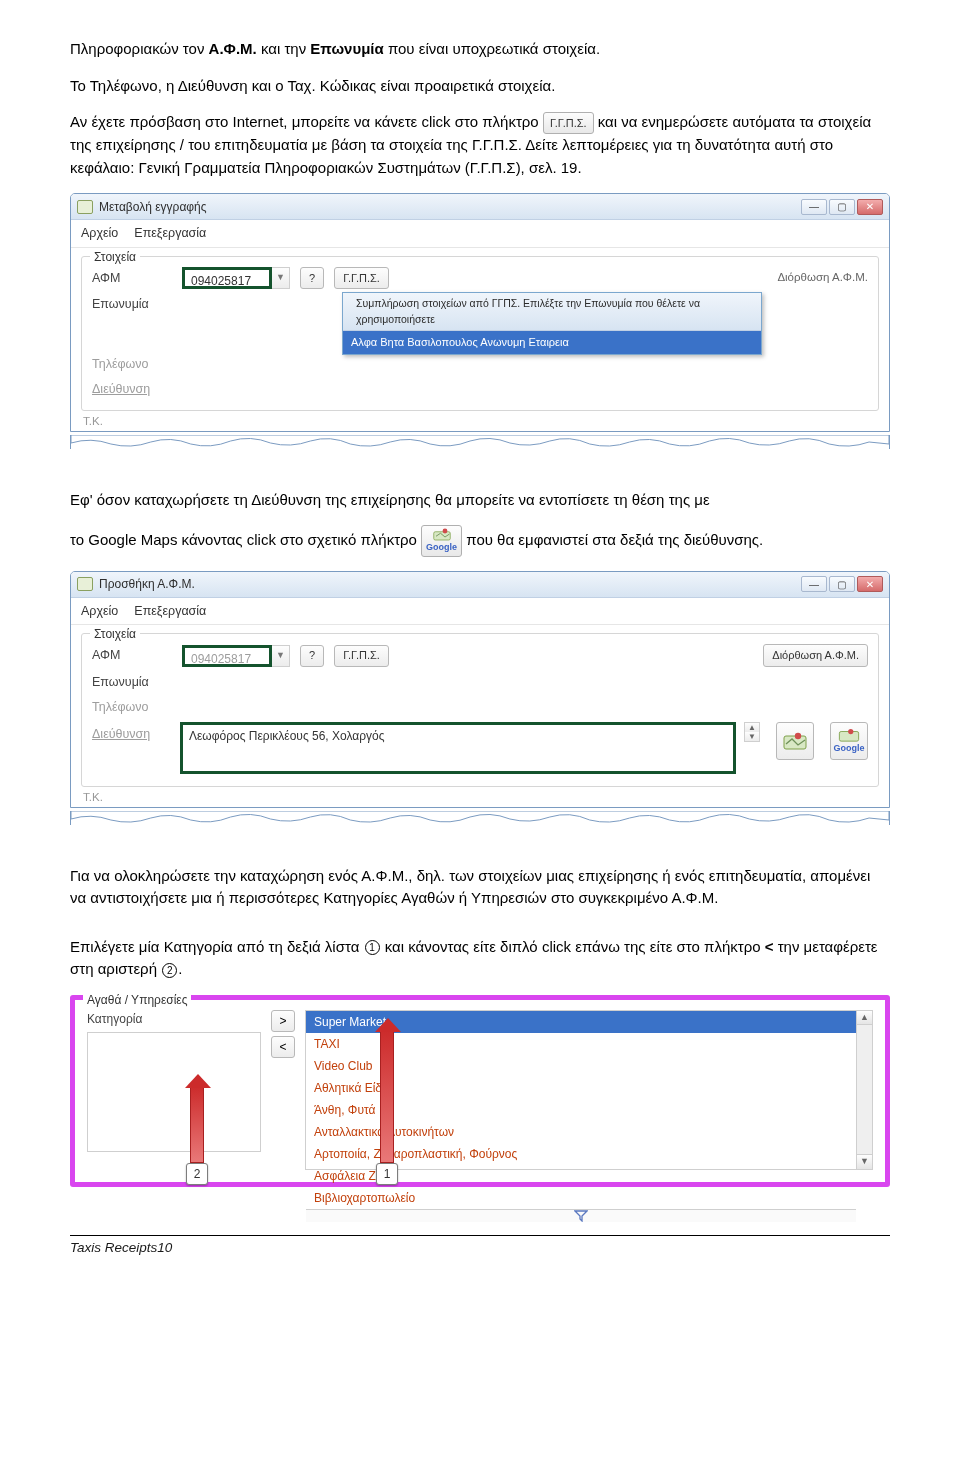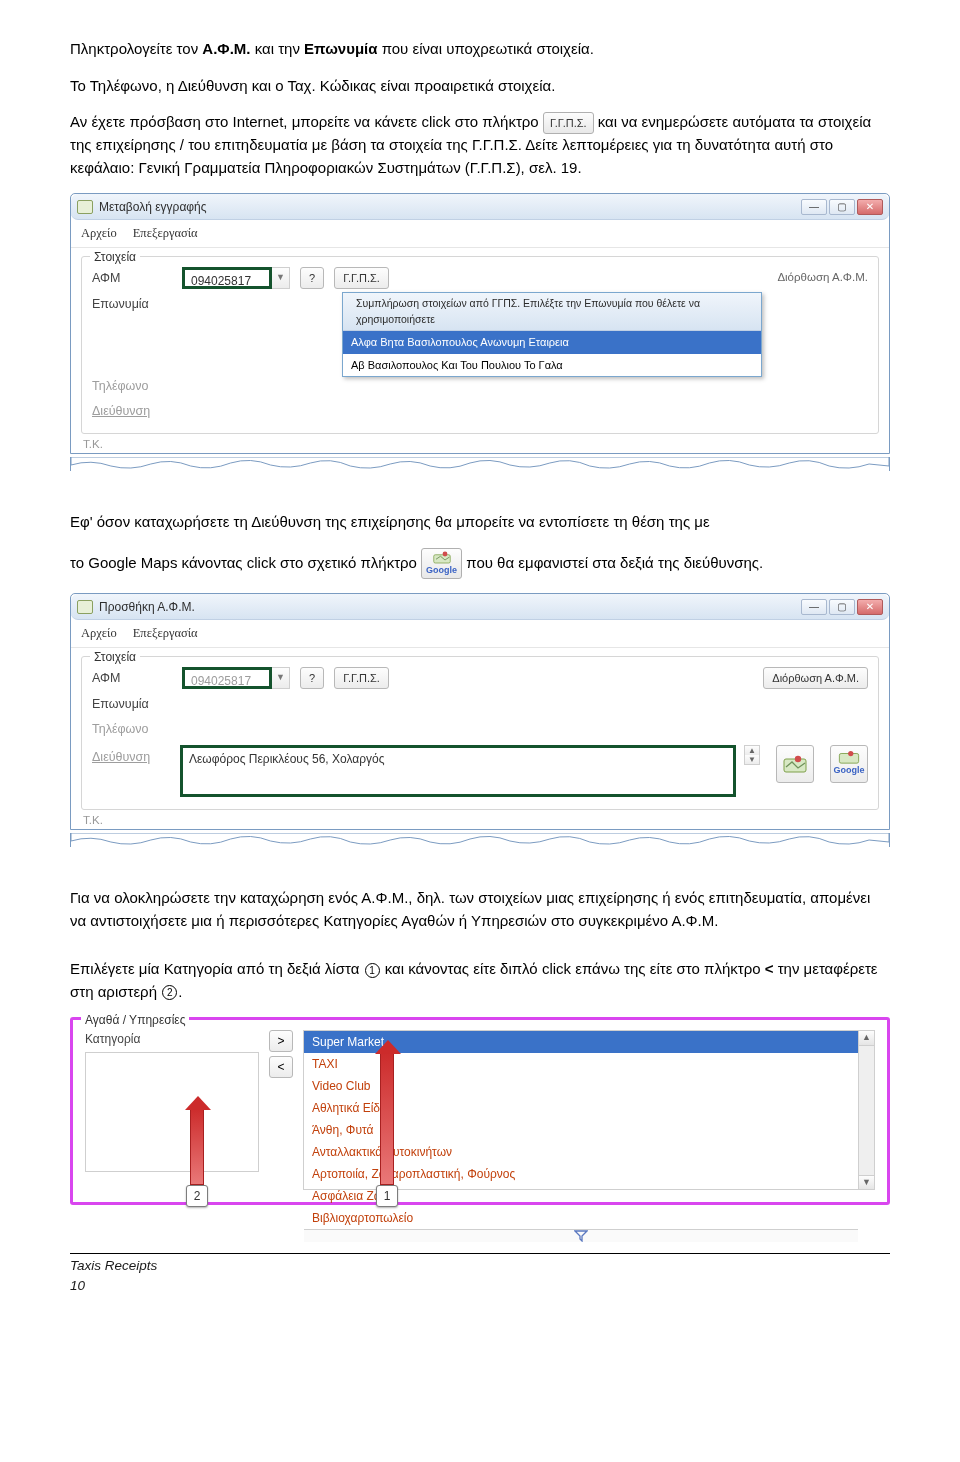--- a/index.html
+++ b/index.html
@@ -48,21 +48,20 @@
   .titlebar {
     display: flex;
     align-items: center;
     justify-content: space-between;
     height: 26px;
     padding: 0 6px 0 6px;
     background: linear-gradient(#f0f5fb,#d7e4f2);
     border-bottom: 1px solid #c0d0e4;
     font-size: 12px;
     color: #2e2e2e;
-    border-radius: 7px;
   }
   .title-left { display: flex; align-items: center; gap: 6px; }
   .title-icon {
     width: 16px; height: 14px;
     background: #e8f0d8;
     border: 1px solid #8aa060;
     border-radius: 2px;
   }
   .winbtns { display: flex; gap: 2px; }
   .winbtn {
@@ -77,21 +76,20 @@
     background: linear-gradient(#f3acac,#d56b6b);
     color: #fff;
     border-color: #b05a5a;
   }
   .menubar {
     display: flex; gap: 16px;
     padding: 4px 10px;
     font-size: 12.5px;
     color: #333;
     border-bottom: 1px solid #e6e6e6;
-    font-family: Liberation Serif, serif;
   }
   .groupbox {
     margin: 8px 10px 0 10px;
     padding: 10px 10px 6px 10px;
     border: 1px solid #d6d6d6;
     border-radius: 3px;
     position: relative;
   }
   .groupbox-title {
     position: absolute;
@@ -179,21 +177,21 @@
     border: 1px solid #b8b8b8;
     border-radius: 3px;
     background: linear-gradient(#fdfdfd,#ececec);
     display: flex; flex-direction: column; align-items: center; justify-content: center;
     font-size: 9px;
     margin-left: 8px;
   }
 
   
   .goods {
-    border: 3px solid #d946ef;
+    border: 5px solid #d946ef;
     border-radius: 3px;
     margin: 14px 0 0 0;
     padding: 10px 12px 12px 12px;
     position: relative;
     display: flex;
     gap: 10px;
   }
   .goods-title {
     position: absolute; top: -9px; left: 8px;
     background: #fff; padding: 0 4px; font-size: 12px; color: #333;
@@ -257,34 +255,34 @@
     background: #fff;
     border-radius: 3px;
     font-size: 12px;
     display: flex; align-items: center; justify-content: center;
     color: #333;
     box-shadow: 0 1px 2px rgba(0,0,0,0.3);
   }
 
   
   .footer-line { border-top: 1px solid #000; margin-top: 48px; }
-  .footer { display: flex; justify-content: center; font-style: italic; font-size: 13.5px; color: #1a1a1a; padding-top: 2px; flex-direction: column; }
+  .footer { display: flex; justify-content: flex-start; font-style: italic; font-size: 13.5px; color: #1a1a1a; padding-top: 2px; }
 
   .circled { display:inline-block; width:15px; height:15px; border:1px solid #000; border-radius:50%; font-size:10px; text-align:center; line-height:13px; vertical-align:middle; margin: 0 1px;}
 
   .gap-big { margin-top: 40px; }
   .gap-med { margin-top: 26px; }
 
   .img2-row2 { display:flex; align-items:flex-start; gap:8px; }
 </style>
 </head>
 <body>
 
 <p>
-  <span>Πληκτρολογείτε τον </span><span class="bold">Α.Φ.Μ.</span><span> και την </span><span class="bold">Επωνυμία</span><span> που είναι υποχρεωτικά στοιχεία.</span>
+  <span>Πληροφοριακών τον </span><span class="bold">Α.Φ.Μ.</span><span> και την </span><span class="bold">Επωνυμία</span><span> που είναι υποχρεωτικά στοιχεία.</span>
 </p>
 
 <p>Το Τηλέφωνο, η Διεύθυνση και ο Ταχ. Κώδικας είναι προαιρετικά στοιχεία.</p>
 
 <p>
   <span>Αν έχετε πρόσβαση στο Internet, μπορείτε να κάνετε click στο πλήκτρο </span>
   <span class="inline-btn">Γ.Γ.Π.Σ.</span>
   <span> και να ενημερώσετε αυτόματα τα στοιχεία της επιχείρησης / του επιτηδευματία με βάση τα στοιχεία της Γ.Γ.Π.Σ. Δείτε λεπτομέρειες για τη δυνατότητα αυτή στο κεφάλαιο: Γενική Γραμματεία Πληροφοριακών Συστημάτων (Γ.Γ.Π.Σ), σελ. 19.</span>
 </p>
 
@@ -319,21 +317,20 @@
       <span class="partial-label">Διόρθωση Α.Φ.Μ.</span>
     </div>
 
     <div class="form-row">
       <span class="form-label">Επωνυμία</span>
     </div>
 
     <div class="dropdown-popup" style="margin-top:-28px; margin-left:250px;">
       <div class="dropdown-header">Συμπλήρωση στοιχείων από ΓΓΠΣ. Επιλέξτε την Επωνυμία που θέλετε να χρησιμοποιήσετε</div>
       <div class="dropdown-item selected">Αλφα Βητα Βασιλοπουλος Ανωνυμη Εταιρεια</div>
-      <div class="dropdown-item">Αβ Βασιλοπουλος Και Του Πουλιου Το Γαλα</div>
     </div>
 
     <div class="form-row">
       <span class="form-label dim">Τηλέφωνο</span>
     </div>
     <div class="form-row">
       <span class="form-label dim underline">Διεύθυνση</span>
     </div>
   </div>
   <div class="tk-row">Τ.Κ.</div>

